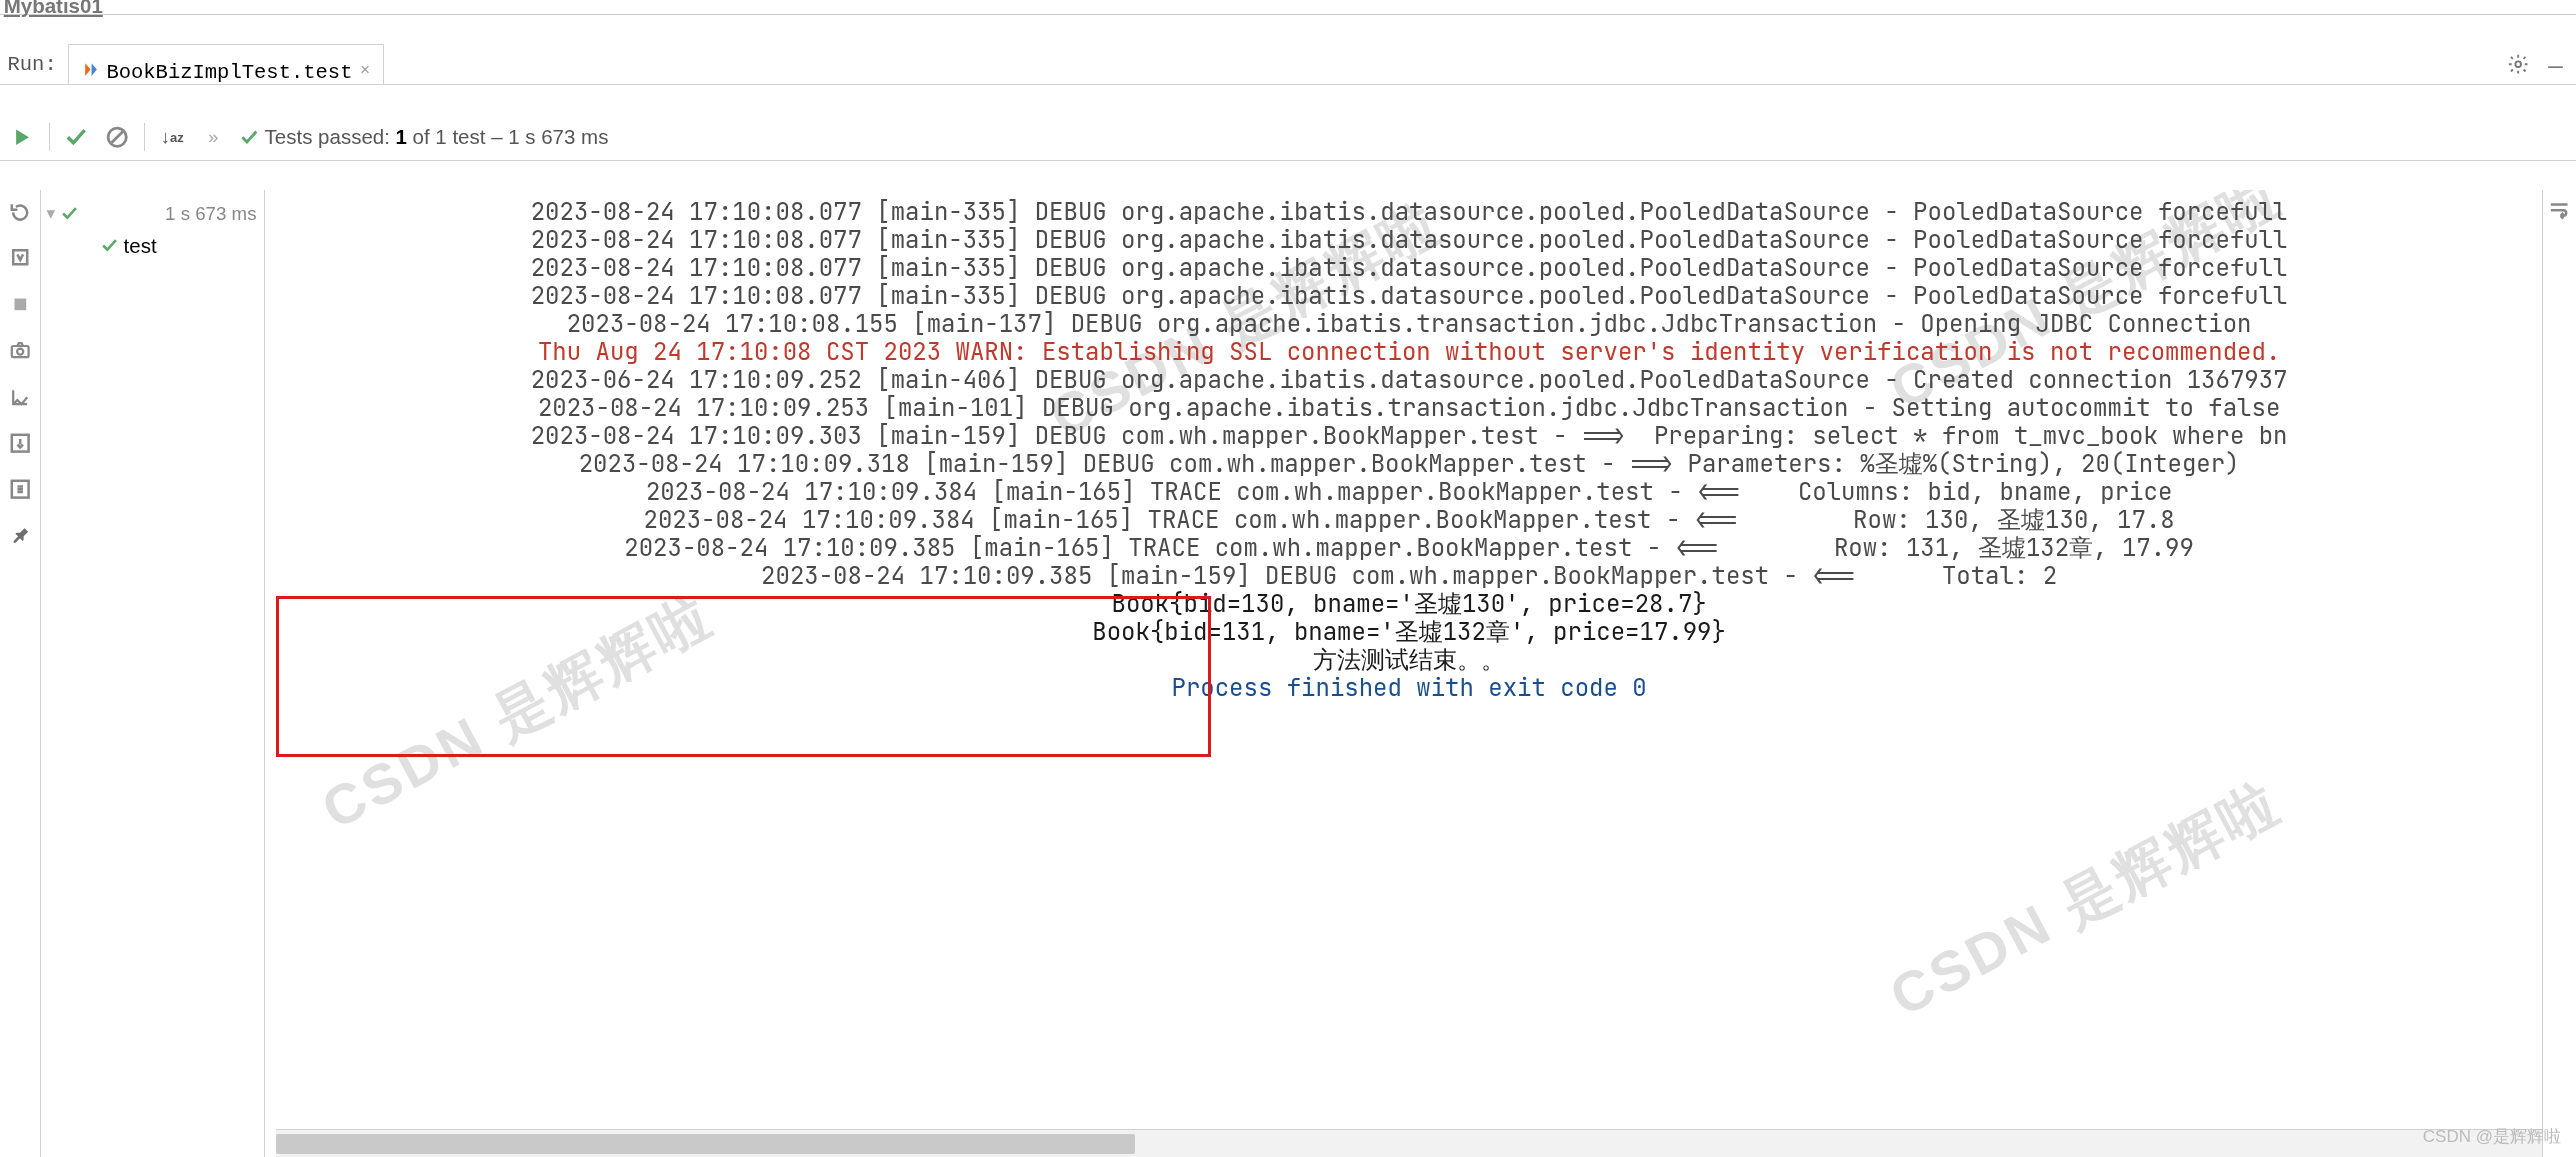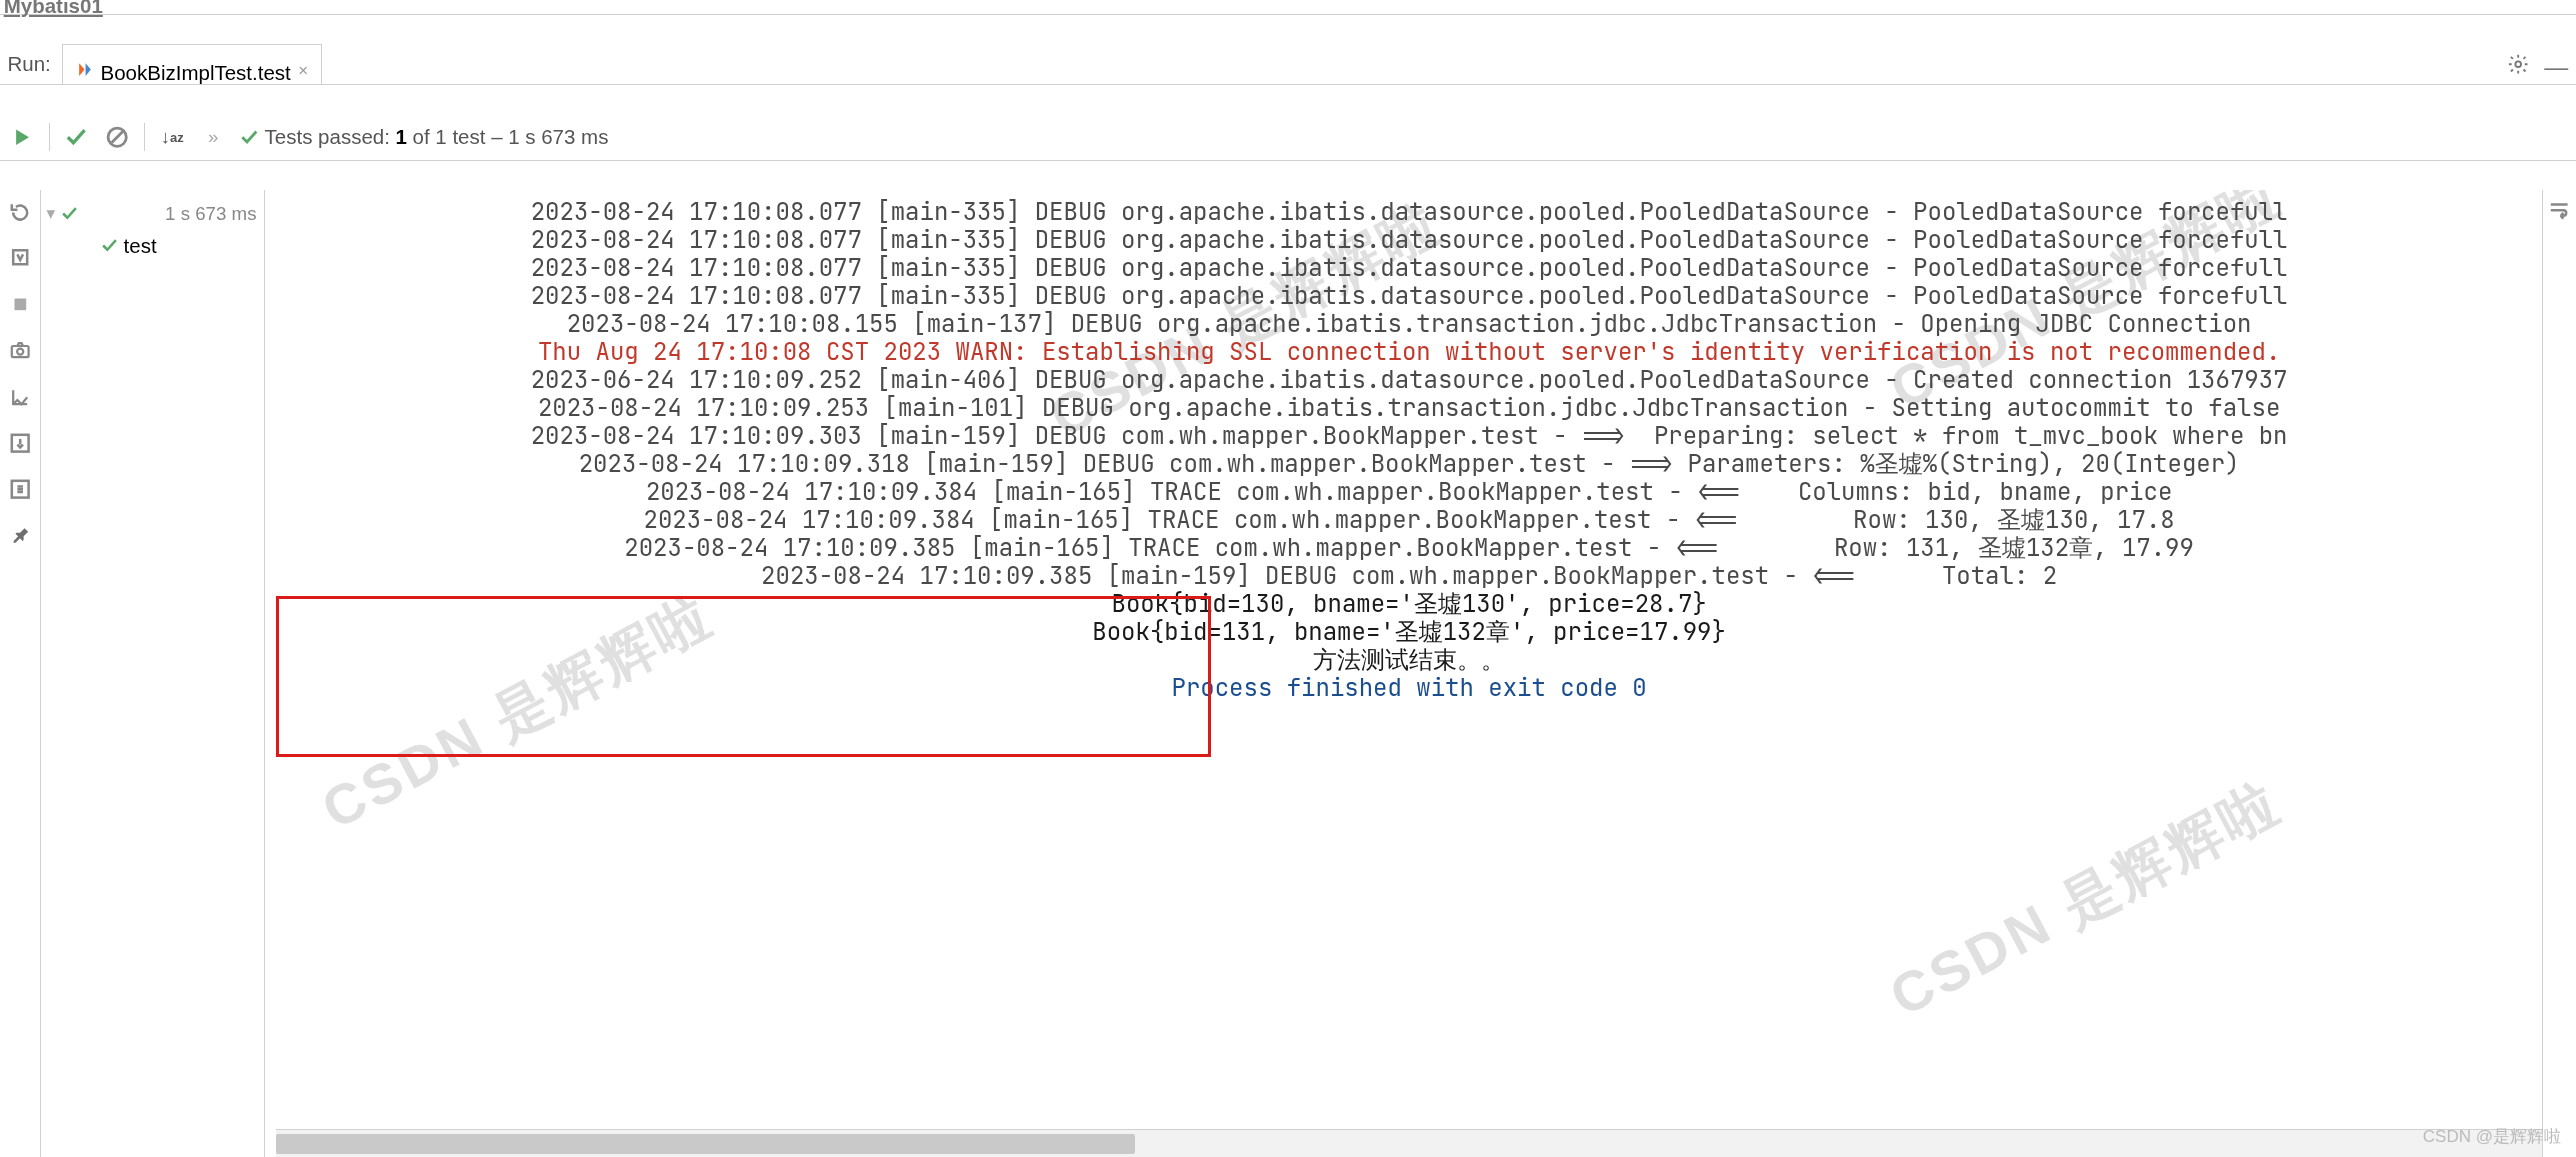--- a/index.html
+++ b/index.html
@@ -2,21 +2,21 @@
 <html><head>
 <meta charset="utf-8">
 <style>
   * { box-sizing: border-box; margin: 0; padding: 0; }
   html, body { width: 2576px; height: 1157px; font-family: "Segoe UI", Arial, sans-serif; font-size: 20.5px; background: #fff; color: #000; overflow: hidden; }
   .root { display: flex; flex-direction: column; width: 100%; height: 100%; gap: 29px; }
 
   .top-strip { height: 15px; border-bottom: 0.9px solid #ccc; position: relative; }
   .proj-label { position: absolute; left: 3.7px; top: -5.6px; font-size: 20.5px; color:#777; font-weight:600; text-decoration: underline; }
 
-  .run-tab-row { display: flex; align-items: center; height: 41px; border-bottom: 0.9px solid #d0d0d0; padding-left: 7.5px; }
+  .run-tab-row { display: flex; align-items: center; height: 41px; border-bottom: 0.9px solid #d0d0d0; padding-left: 7.5px; font-family: Liberation Mono, monospace; }
   .run-label { color:#555; font-size:20.5px; margin-right:11.2px; }
   .run-tab { display:flex; align-items:flex-start; height:100%; padding:16px 13px; border-top:0.9px solid #d0d0d0; border-left:0.9px solid #d0d0d0; border-right:0.9px solid #d0d0d0; background:#fff; gap:7.5px; }
   .run-tab .ico-config { width:17px; height:17px; }
   .run-tab .close-x { color:#999; font-size:17px; }
   .spacer { flex:1; }
   .gear-icon { width:22.4px; height:22.4px; margin-right:15px; color:#777; }
   .minus-icon { width:22.4px; height:22.4px; margin-right:9.3px; color:#777; font-size:24px; text-align:center; }
 
   .toolbar-row { display:flex; align-items:center; height:47px; border-bottom:0.9px solid #d0d0d0; padding-left:7.5px; gap:13px; }
   .tb-btn { width:28px; height:28px; display:flex; align-items:center; justify-content:center; }

